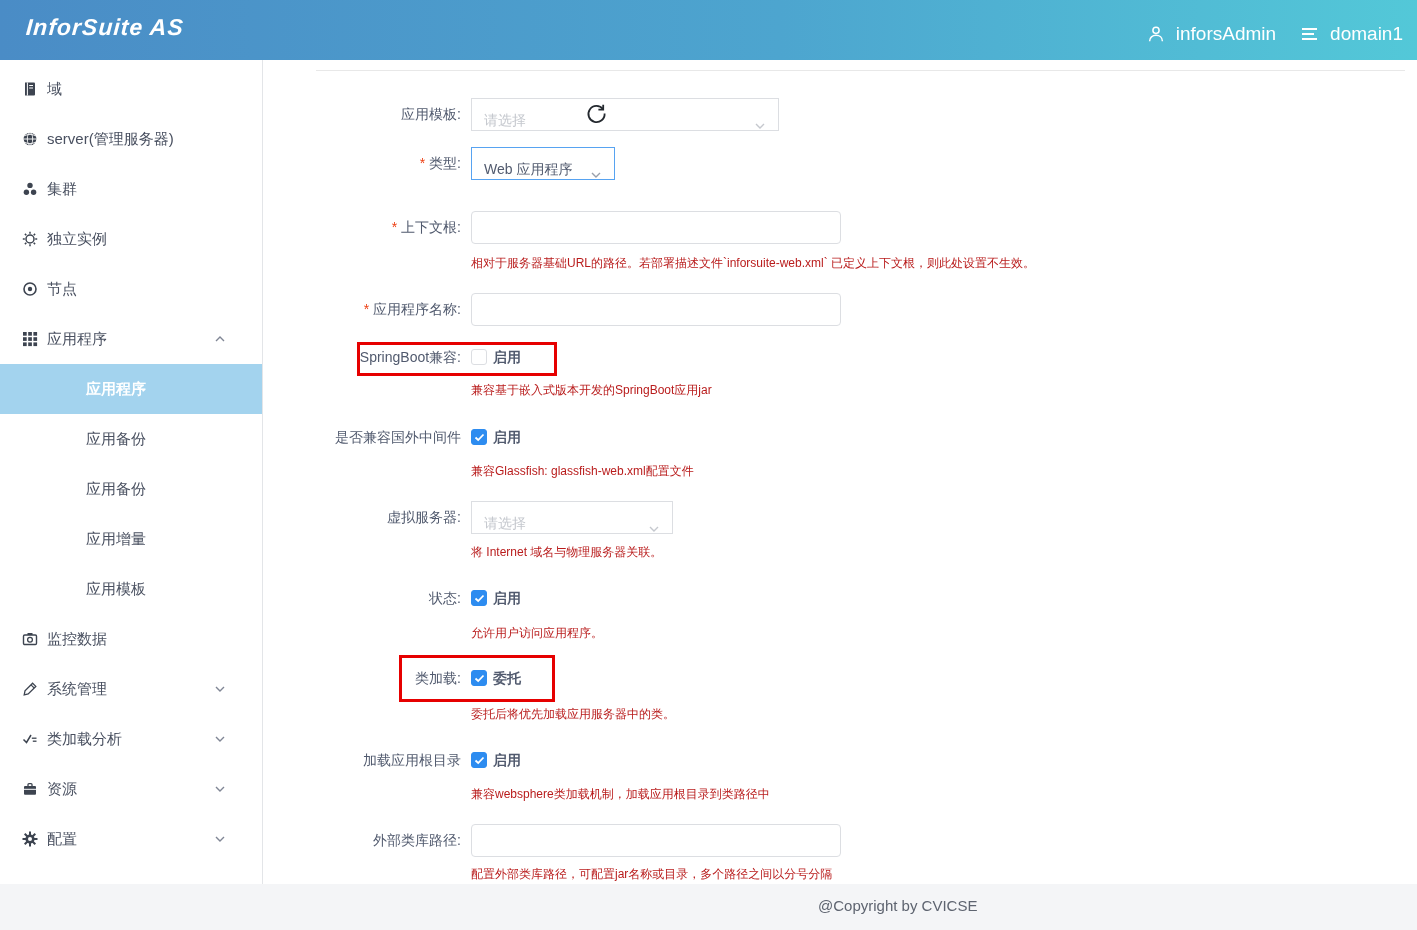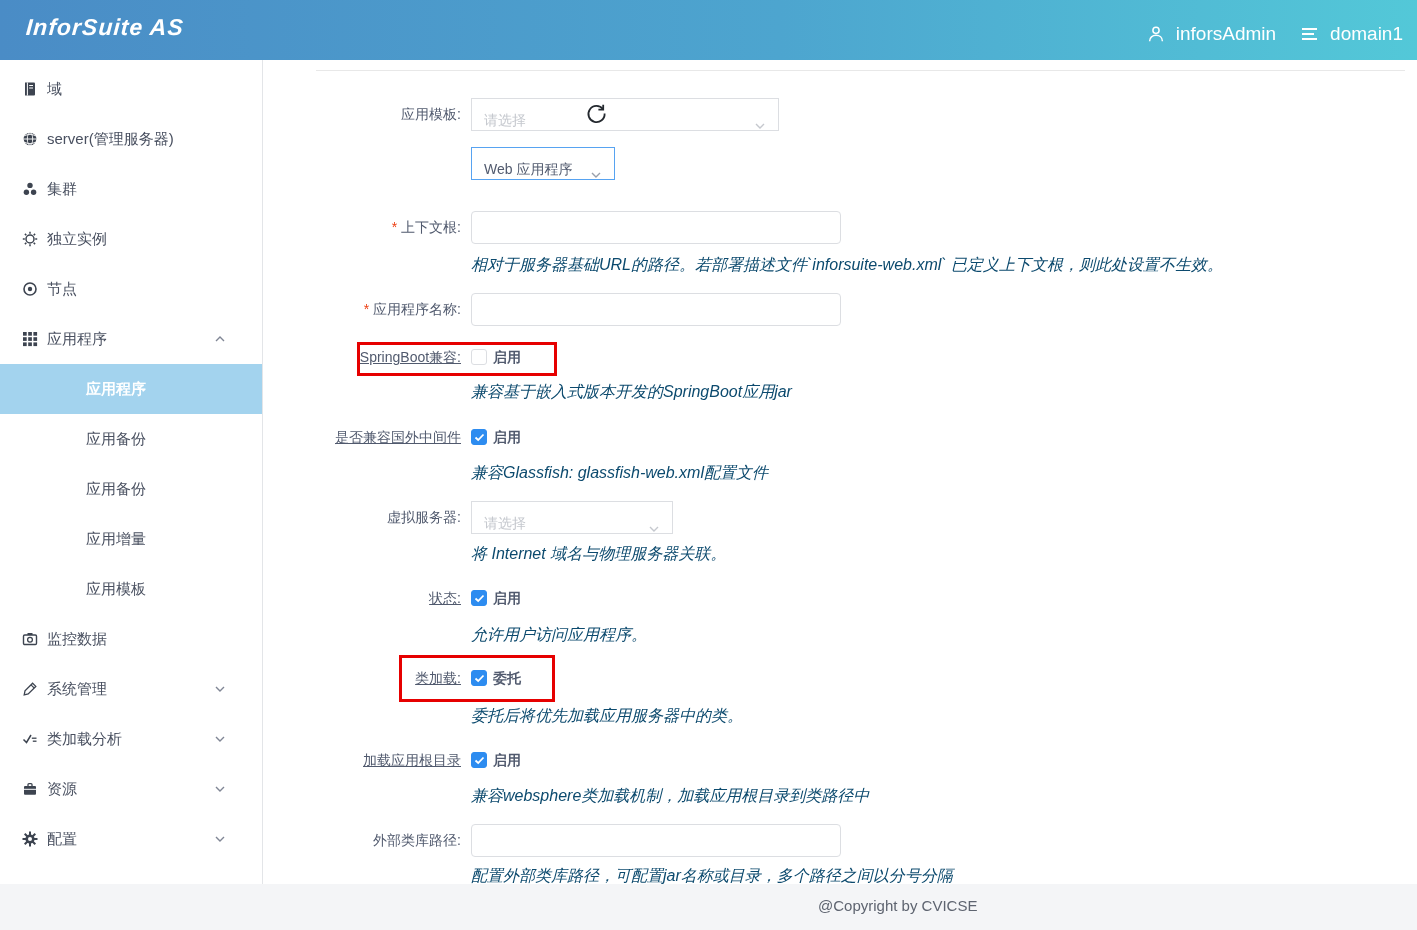--- a/index.html
+++ b/index.html
@@ -26,36 +26,36 @@
   .subitem .slabel { position:absolute; left:42px; font-size:15px; color:#495060;margin-left:44px; }
   .subitem.active { background:#a3d3ee; }
   .subitem.active .slabel { color:#fff; font-weight:bold; }
 
   
   .content { position:absolute; left:264px; top:60px; width:1153px; height:824px; background:#fff; }
   .topline { position:absolute; left:52px; right:12px; top:10px; height:0; border-top:1px solid #e8e8e8; }
 
   .row { position:absolute; left:0; width:100%; height:34px; }
   .flabel { position:absolute; left:0; width:197px; text-align:right; font-size:14px; color:#515a6e; line-height:33px; white-space:nowrap; }
-  .flabel.cb { line-height:20px;text-decoration:underline; }
+  .flabel.cb { line-height:20px; }
   .req { color:#ed4014; margin-right:4px; font-size:14px; }
 
   .tinput { position:absolute; left:207px; width:370px; height:33px; border:1px solid #dcdee2; border-radius:4px; background:#fff; font-size:14px; padding:0 10px; color:#515a6e; outline:none; font-family:inherit; }
   .select { position:absolute; left:207px; height:33px; border:1px solid #dcdee2; border-radius:0; background:#fff; display:flex; align-items:flex-end; padding:0 12px; cursor:pointer; }
   .select .stext { font-size:14px; color:#515a6e; }
   .select .stext.ph { color:#c5c8ce; }
   .select .schev { margin-left:auto; display:flex; align-items:center; }
   .select.blue { border-color:#57a3f1; }
 
   .checkbox { position:absolute; left:207px; top:2px; width:16px; height:16px; border:1px solid #dcdee2; border-radius:3px; background:#fff; display:flex; align-items:center; justify-content:center; cursor:pointer; }
   .checkbox.checked { background:#2d8cf0; border-color:#2d8cf0; }
   .cblabel { position:absolute; left:229px; font-size:14px; color:#515a6e; line-height:20px; font-weight:bold; }
   .cbrow { height:20px; }
 
-  .help { position:absolute; left:207px; font-size:16px; color:#0c4a6e; white-space:nowrap;font-style:italic; }
+  .help { position:absolute; left:207px; font-size:12px; color:#b91c1c; white-space:nowrap; }
 
   .annotation { position:absolute; border:3px solid #e60000; pointer-events:none; }
 
   .refresh { position:absolute; left:322px; top:5px; cursor:pointer; display:flex; }
 
   
   .footer { position:absolute; left:0; top:884px; width:1417px; height:46px; background:#f4f5f7; }
   .copyright { position:absolute; left:818px; top:13px; font-size:15px; color:#5e6470; }
 </style>
 </head>
@@ -290,20 +290,21 @@
       </div>
       <span class="refresh">
         <svg width="21" height="21" viewBox="0 0 21 21">
             <path d="M17 6.2A8.1 8.1 0 1 0 18.6 10.5" fill="none" stroke="#24292f" stroke-width="1.8"></path>
             <polyline points="17.2,1.8 17.2,6.6 12.4,6.6" fill="none" stroke="#24292f" stroke-width="1.8"></polyline>
           </svg>
       </span>
     </div>
 
     <div class="row" style="top:87px">
+      <div class="flabel"><span class="req">*</span><span>类型:</span></div>
       <div class="select blue" style="width:144px">
         <span class="stext">Web 应用程序</span>
         <span class="schev">
           <svg width="12" height="8" viewBox="0 0 12 8">
               <polyline points="2,2 6,6 10,2" fill="none" stroke="#9aa0ab" stroke-width="1.4"></polyline>
             </svg>
         </span>
       </div>
     </div>
 

